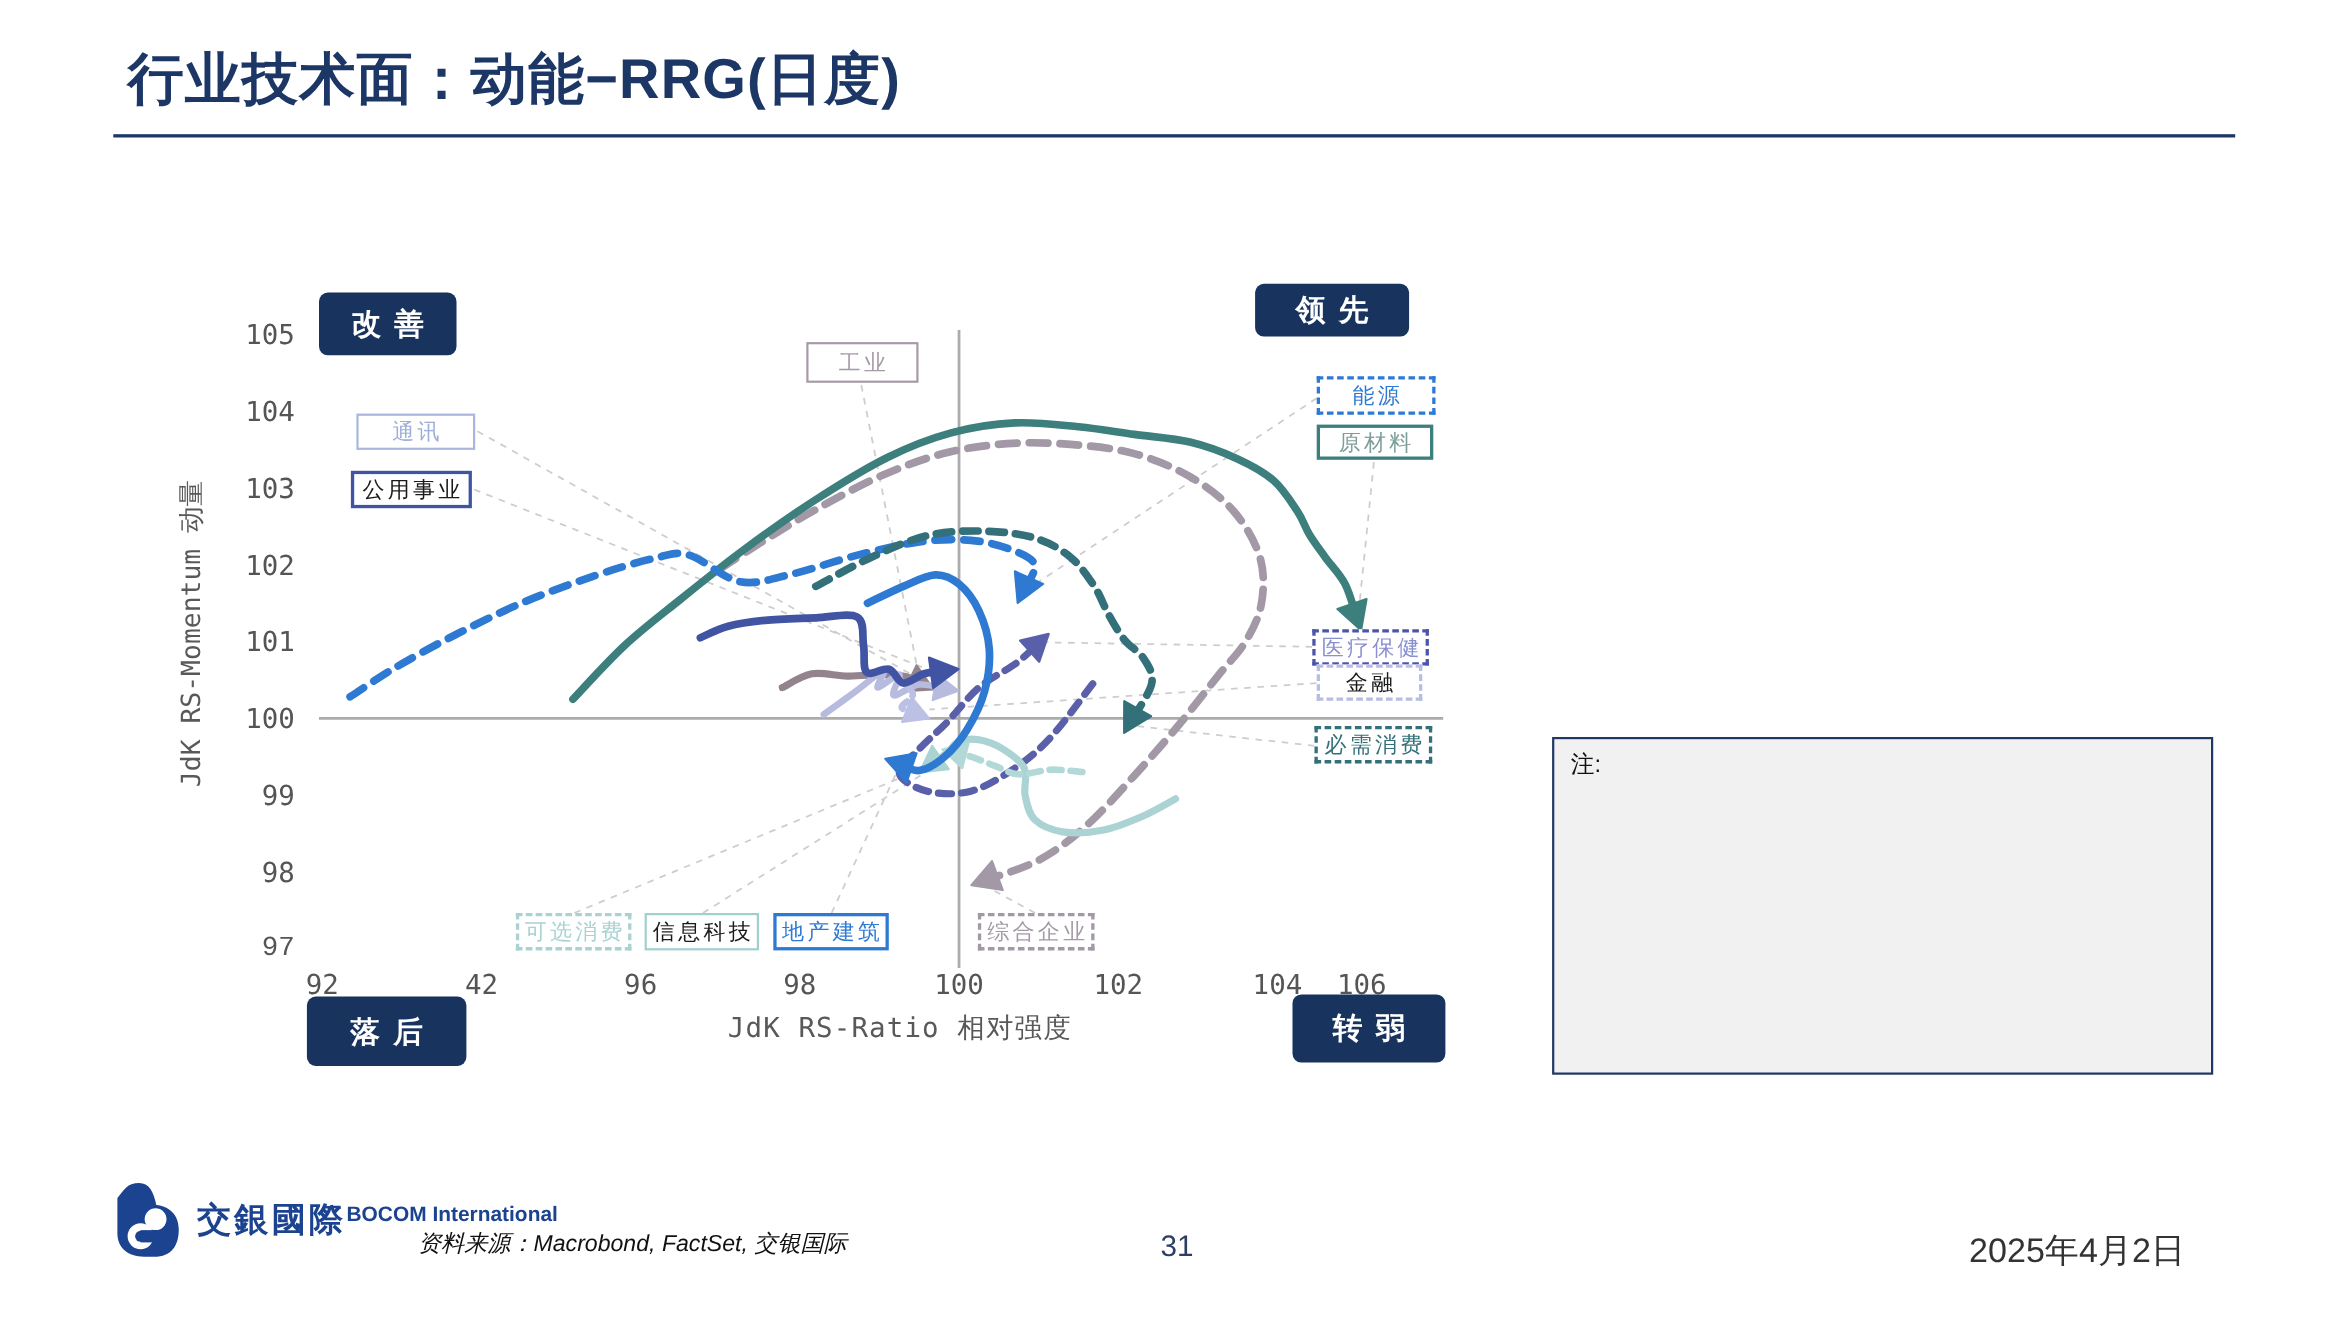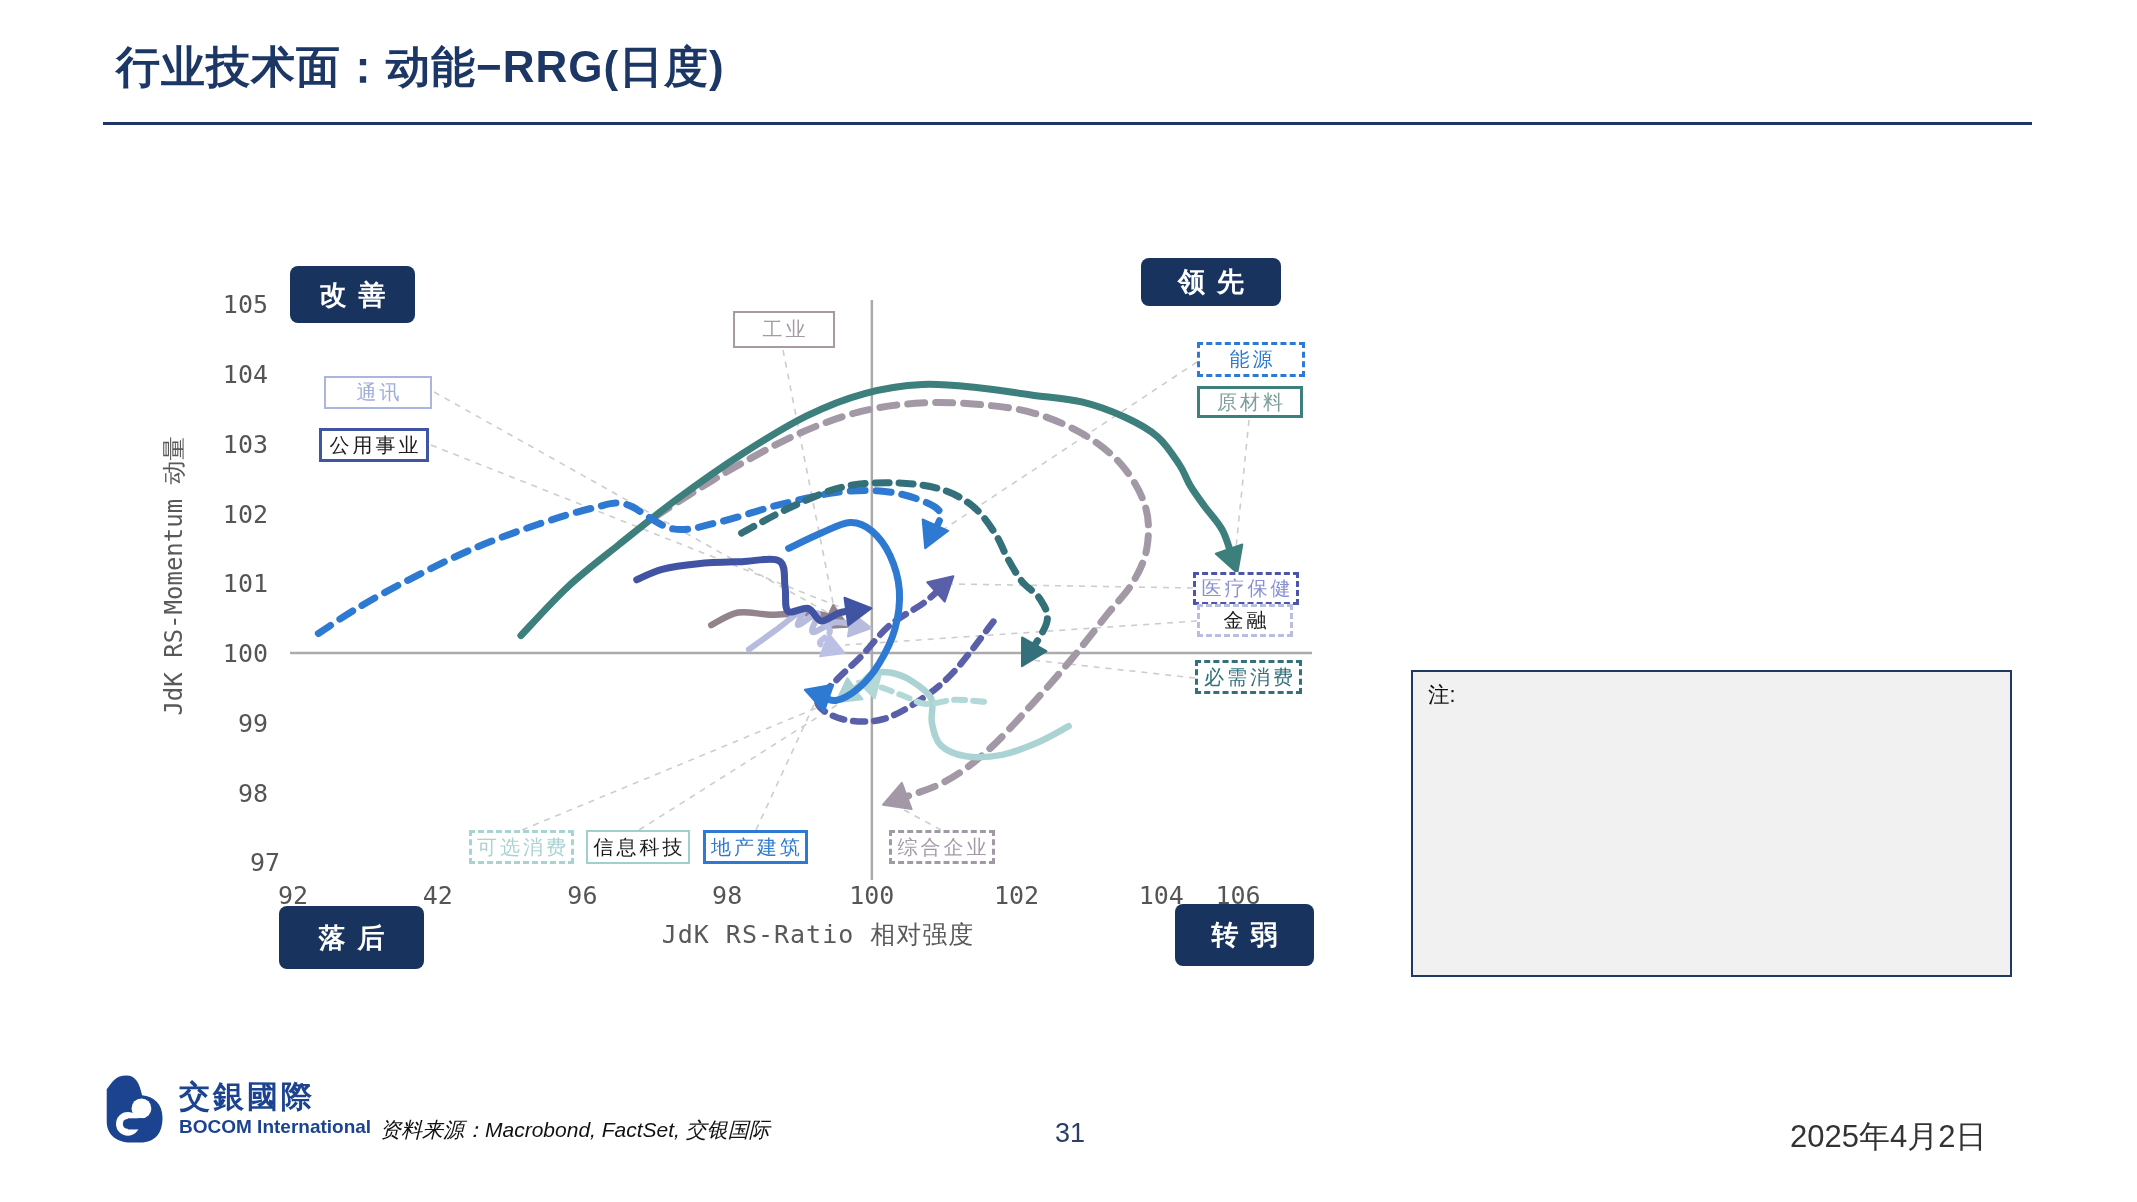--- a/index.html
+++ b/index.html
@@ -1,21 +1,21 @@
 <!DOCTYPE html>
 <html><head>
 <meta charset="utf-8">
 <style>
   html,body{margin:0;padding:0}
   body{width:2137px;height:1202px;position:relative;background:#ffffff;
        font-family:"Liberation Sans",sans-serif;overflow:hidden}
   .abs{position:absolute}
 
   
-  #page-title{left:116px;top:38px;font-size:44px;font-weight:800;color:#1c3766;letter-spacing:1px;white-space:nowrap}
+  #page-title{left:116px;top:38px;font-size:51px;font-weight:800;color:#1c3766;letter-spacing:1px;white-space:nowrap}
   #title-rule{left:103px;top:122px;width:1929px;height:3px;background:#1c3766}
 
   
   .qbox{position:absolute;background:#17335e;border-radius:8px;color:#ffffff;font-size:27px;font-weight:700;
         display:flex;align-items:center;justify-content:center;letter-spacing:12px;text-indent:12px}
   #q-improving{left:290px;top:266px;width:125px;height:57px}
   #q-leading{left:1141px;top:258px;width:140px;height:48px}
   #q-lagging{left:279px;top:906px;width:145px;height:63px}
   #q-weakening{left:1175px;top:904px;width:139px;height:62px}
 
@@ -44,21 +44,21 @@
   .ytick{position:absolute;width:60px;text-align:right;transform:translateY(-50%);
          font-family:"DejaVu Sans Mono",monospace;font-size:25px;color:#555555}
 
   
   #note-box{left:1411px;top:670px;width:601px;height:307px;border:2px solid #1f3864;background:#f1f1f2;
             padding:7px 15px;box-sizing:border-box;font-size:21.5px;line-height:33px;color:#111111}
   #note-box .rrg{color:#1f5096;font-weight:700}
 
   
   #logo{left:103px;top:1074px;display:flex;align-items:center;gap:14px}
-  #logo-text{display:flex;flex-direction:column;line-height:1.1}
+  #logo-text{display:flex;flex-direction:row;line-height:1.1}
   #logo-cn{font-size:31px;color:#1c4390;font-weight:600;letter-spacing:3px}
   #logo-en{font-size:19px;color:#1c4390;font-weight:700;margin-top:3px}
   #source-note{left:380px;top:1116px;font-style:italic;font-size:21px;color:#111111;white-space:nowrap}
   #page-number{left:1040px;top:1118px;width:60px;text-align:center;font-size:27px;color:#2c3e66}
   #slide-date{left:1790px;top:1116px;width:200px;text-align:left;font-size:31px;color:#333333;white-space:nowrap}
 </style>
 </head>
 <body>
 
 <div id="page-title" class="abs">行业技术面：动能−RRG(日度)</div>
@@ -107,21 +107,21 @@
 
 <div id="tick-layer">
     <span class="xtick" style="left: 293px; top: 881px;">92</span>
     <span class="xtick" style="left: 437.714px; top: 881px;">42</span>
     <span class="xtick" style="left: 582.429px; top: 881px;">96</span>
     <span class="xtick" style="left: 727.143px; top: 881px;">98</span>
     <span class="xtick" style="left: 871.857px; top: 881px;">100</span>
     <span class="xtick" style="left: 1016.57px; top: 881px;">102</span>
     <span class="xtick" style="left: 1161.29px; top: 881px;">104</span>
     <span class="xtick" style="left: 1238px; top: 881px;">106</span>
-    <span class="ytick" style="left: 220px; top: 862.25px;">97</span>
+    <span class="ytick" style="left: 208px; top: 862.25px; font-family: Liberation Mono, monospace;">97</span>
     <span class="ytick" style="left: 208px; top: 792.5px;">98</span>
     <span class="ytick" style="left: 208px; top: 722.75px;">99</span>
     <span class="ytick" style="left: 208px; top: 653px;">100</span>
     <span class="ytick" style="left: 208px; top: 583.25px;">101</span>
     <span class="ytick" style="left: 208px; top: 513.5px;">102</span>
     <span class="ytick" style="left: 208px; top: 443.75px;">103</span>
     <span class="ytick" style="left: 208px; top: 374px;">104</span>
     <span class="ytick" style="left: 208px; top: 304.25px;">105</span>
   </div>
 

